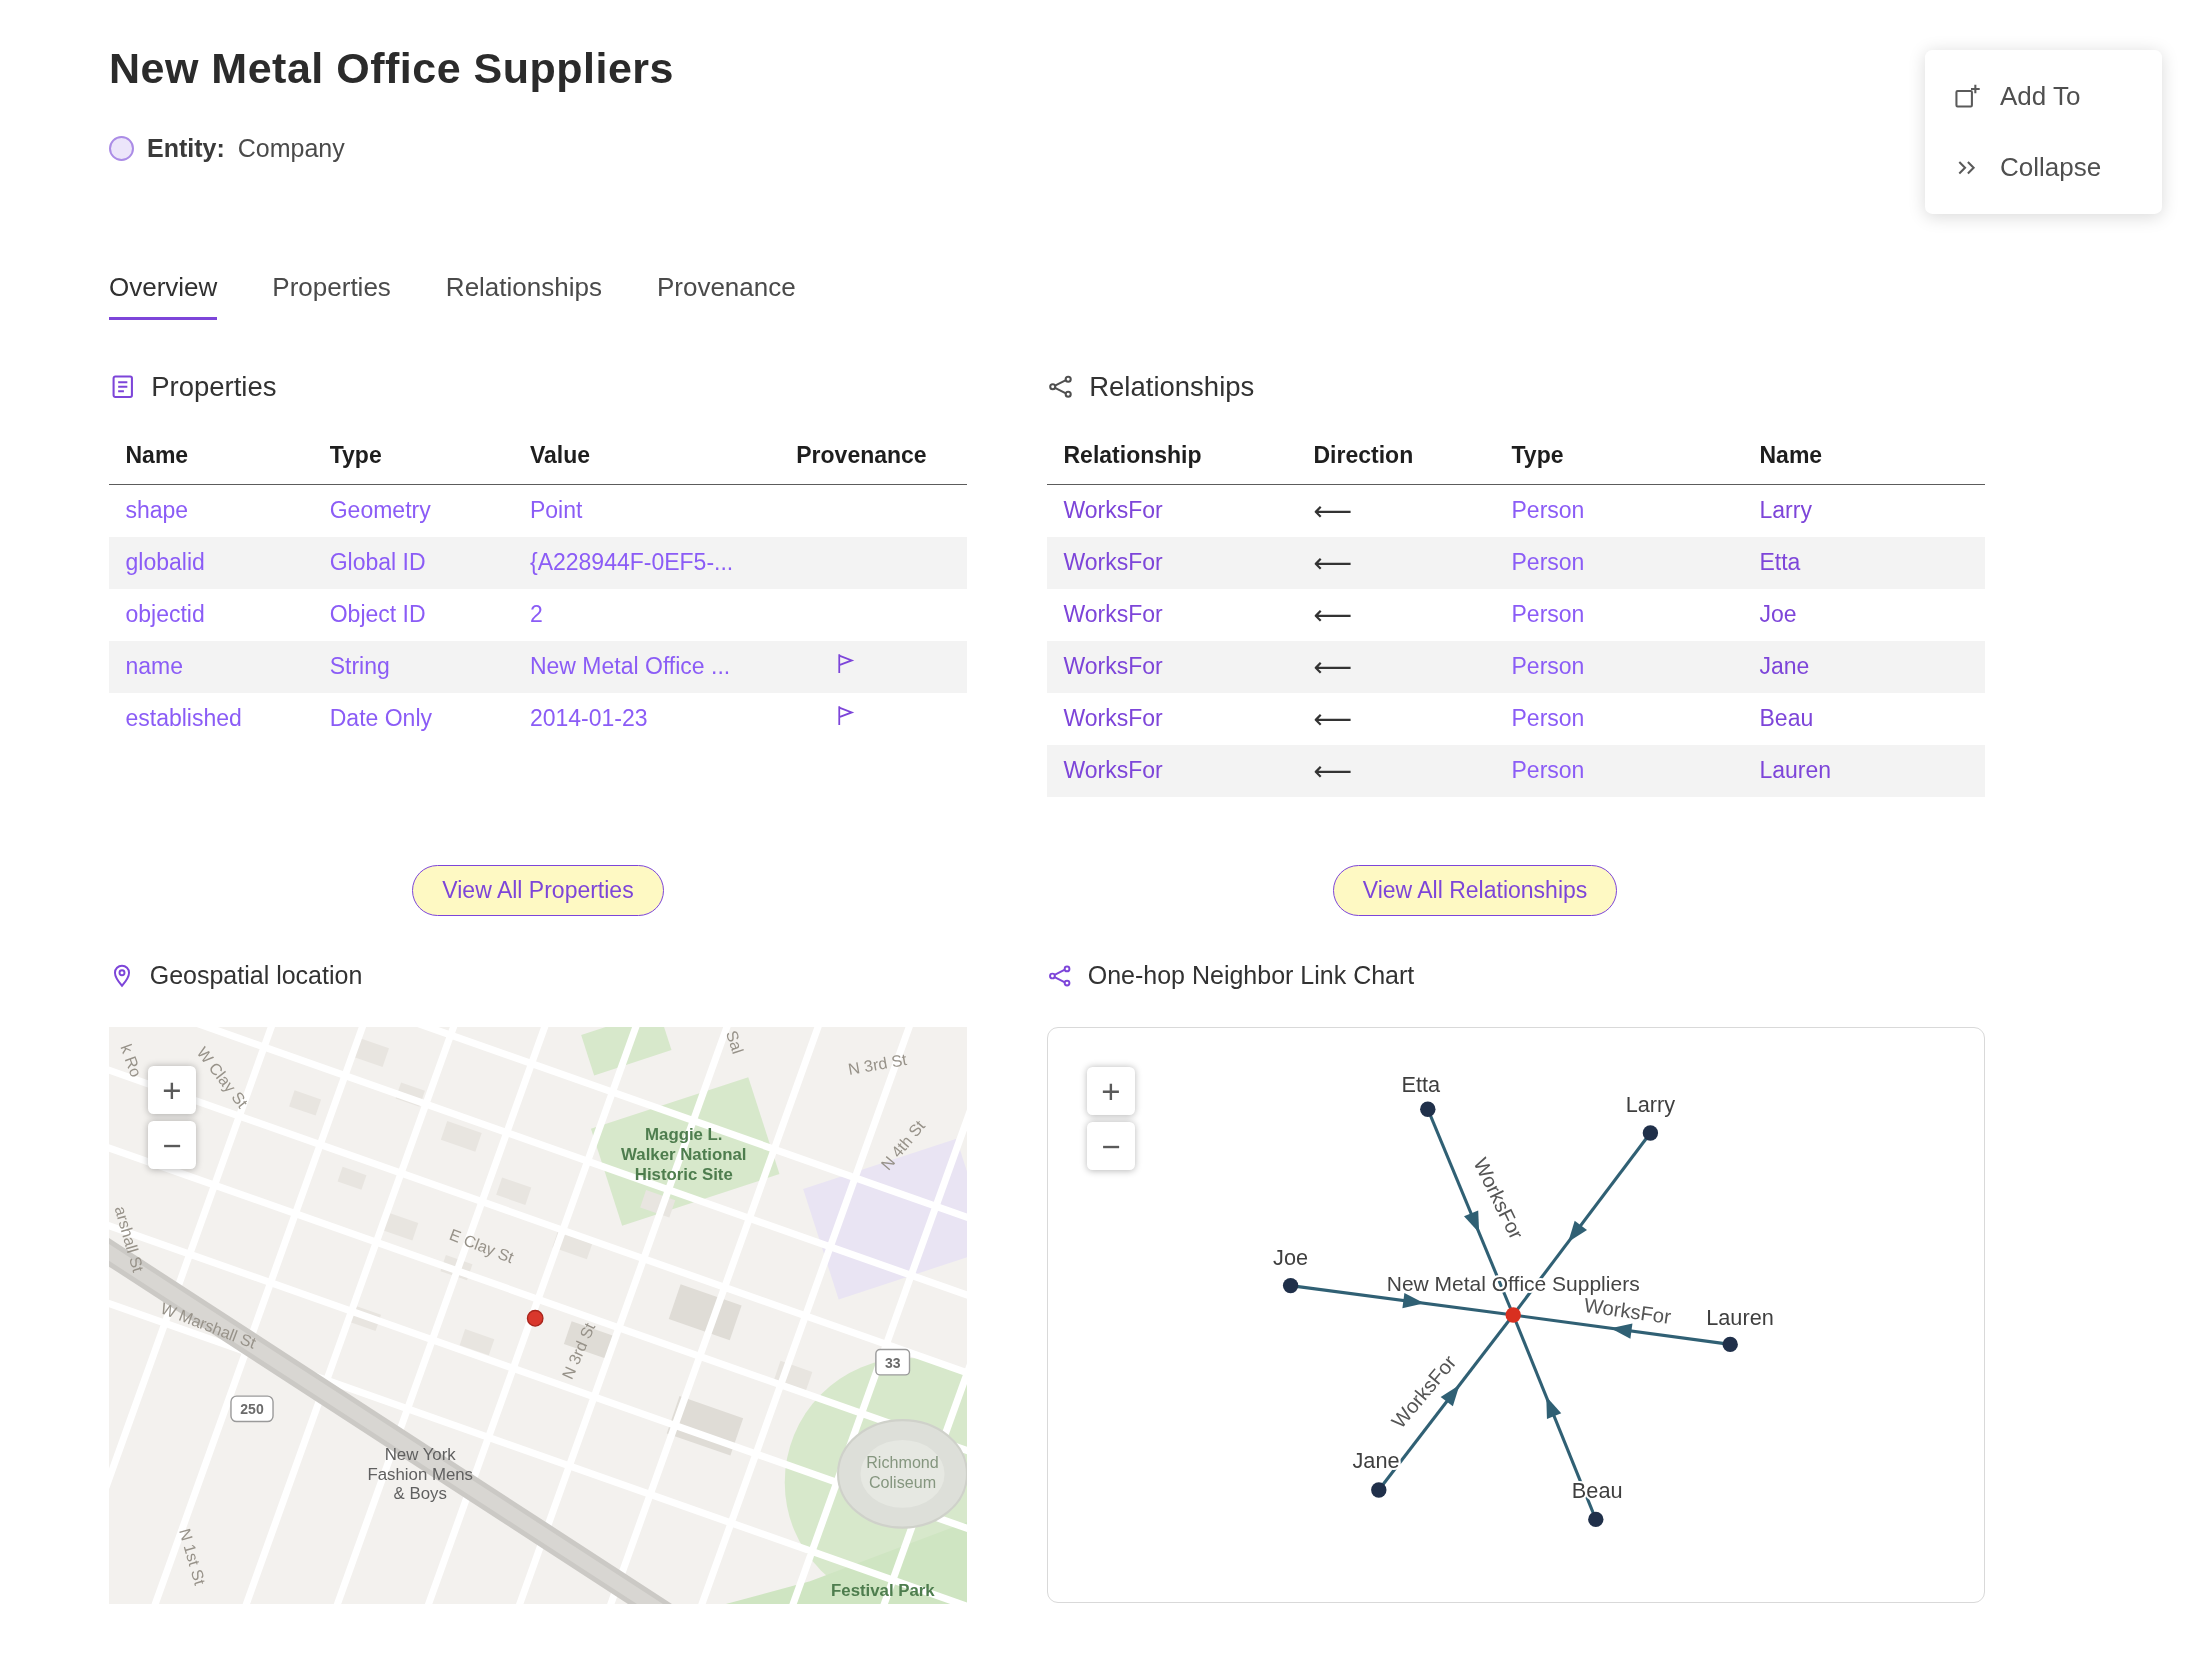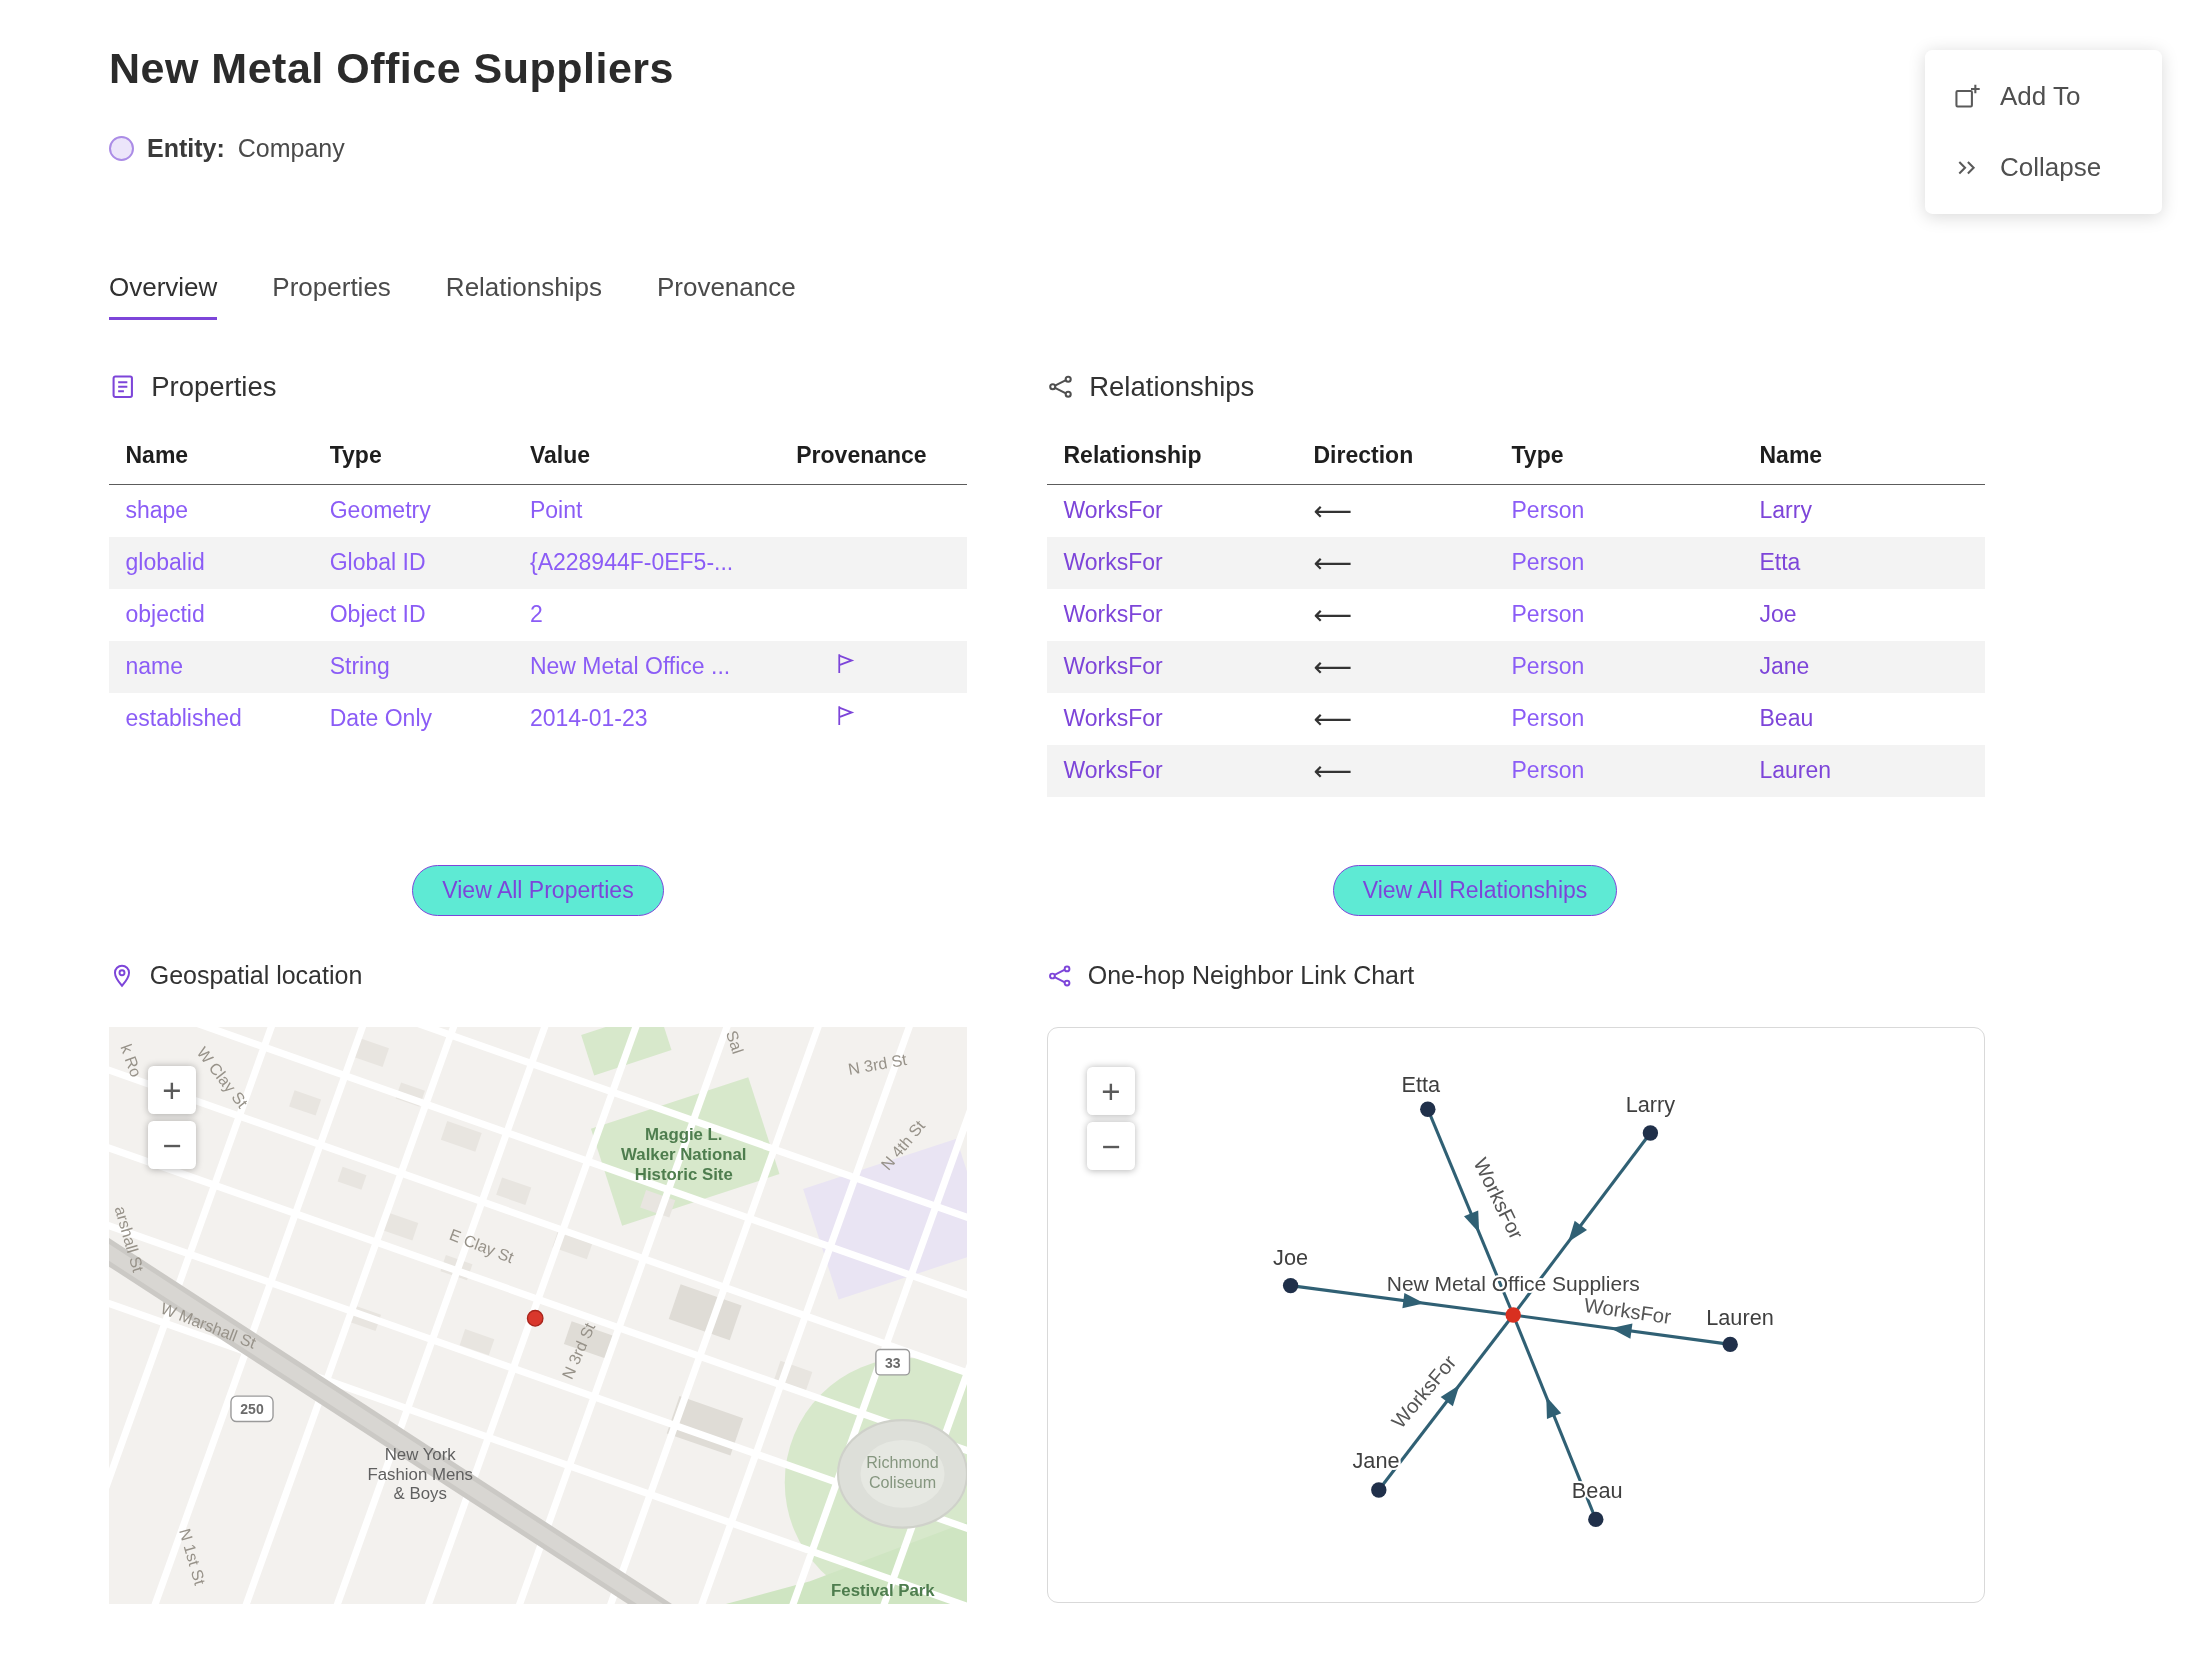--- a/index.html
+++ b/index.html
@@ -31,21 +31,21 @@
   table{width:100%;border-collapse:collapse;font-size:23px;margin-top:26px;table-layout:fixed;}
   thead th{text-align:left;font-weight:bold;color:#1e1e1e;padding:13px 0 14.7px 16.5px;border-bottom:1.8px solid #5c5c5c;}
   tbody td{height:52px;padding:0 0 0 16.5px;color:#8b5cf6;white-space:nowrap;overflow:hidden;}
   tbody tr:nth-child(even){background:#f3f3f3;}
   .link{color:#7d45d9;cursor:pointer;}
   .dir{font-family:"DejaVu Sans","Liberation Sans",sans-serif;font-size:27px;color:#333;}
 
   .view-all-wrap{position:absolute;top:865px;text-align:center;}
   .view-all-wrap.left{left:109px;width:858px;}
   .view-all-wrap.right{left:1006px;width:938px;}
-  .pill-btn{display:inline-block;background:#5eead4;border:1.8px solid #7d45d9;color:#7d45d9;border-radius:917px;
+  .pill-btn{display:inline-block;background:#fef9c3;border:1.8px solid #7d45d9;color:#7d45d9;border-radius:917px;
             padding:11px 29px;font-size:23px;font-family:inherit;cursor:pointer;}
 
   .lower-head{position:absolute;top:961px;}
   .lower-head.left{left:109px;}
   .lower-head.right{left:1047px;}
   .lower-head .section-head{font-size:25px;}
 
   .map-box{position:absolute;left:109px;top:1027px;width:858px;height:577px;overflow:hidden;background:#f3f1ee;}
   .chart-box{position:absolute;left:1047px;top:1027px;width:938px;height:576px;border:1.8px solid #d9d9d9;
              border-radius:11px;overflow:hidden;background:#fff;box-sizing:border-box;}

